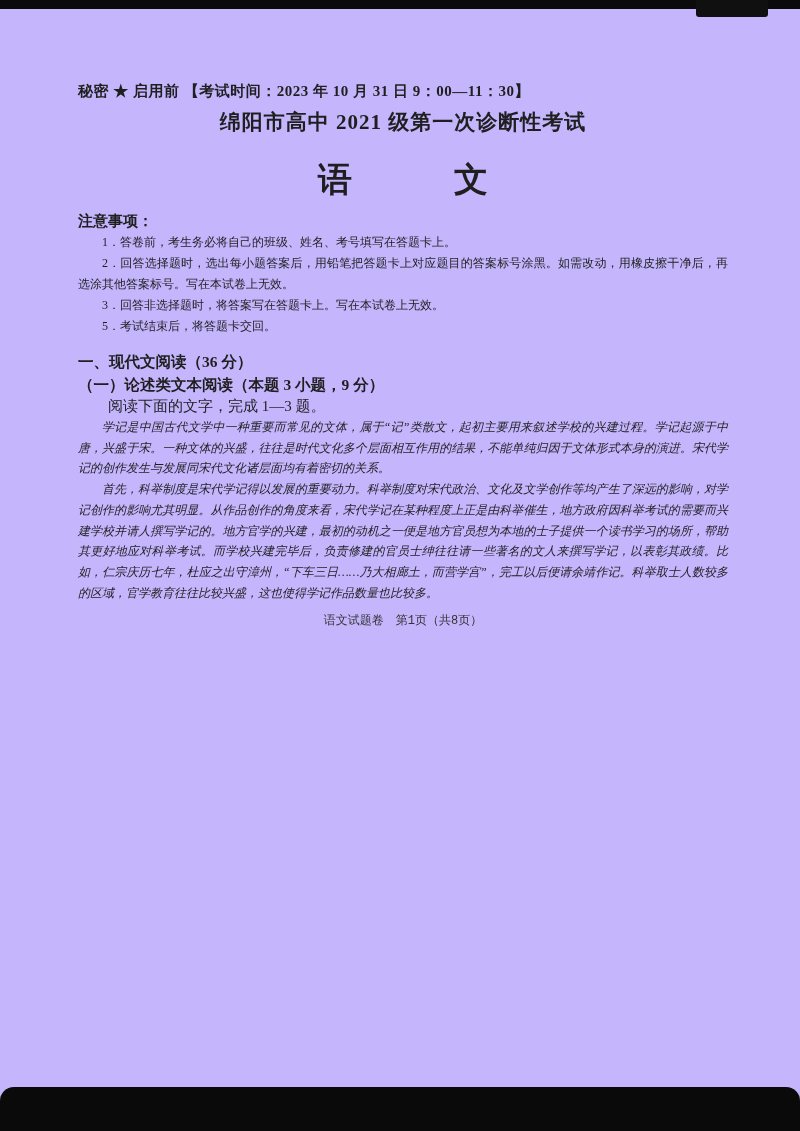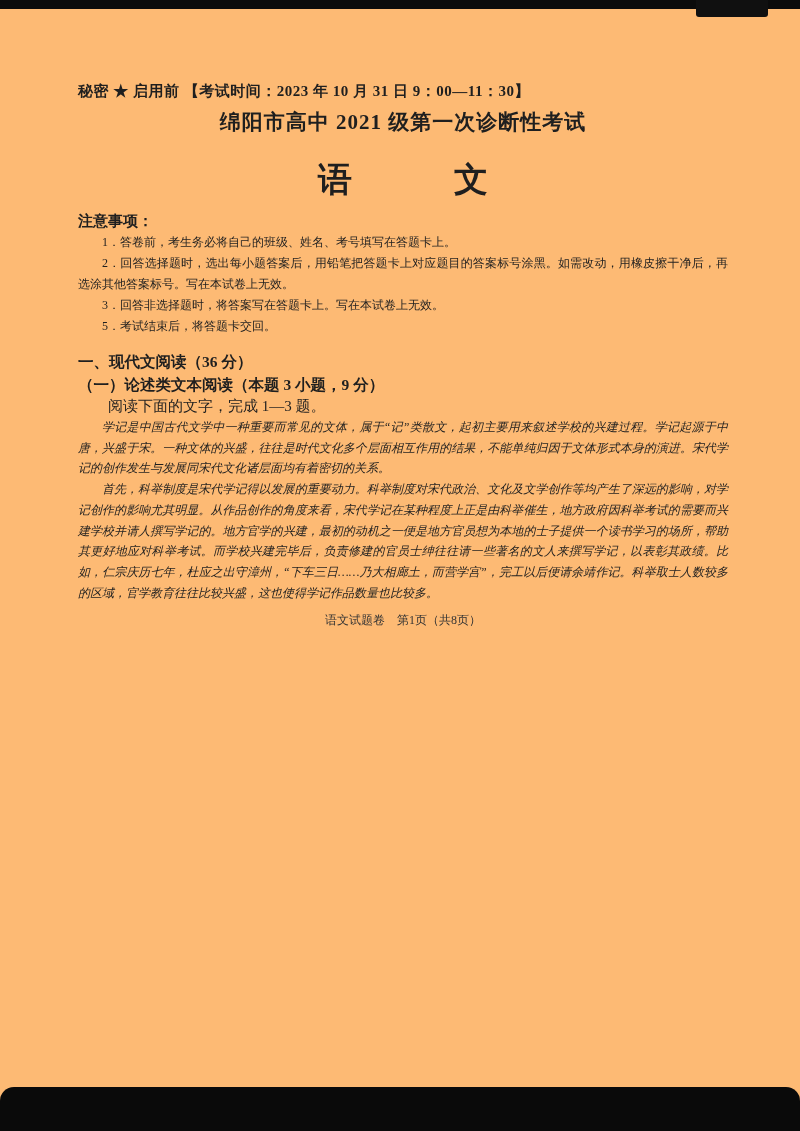--- a/index.html
+++ b/index.html
@@ -5,21 +5,21 @@
   * { margin: 0; padding: 0; box-sizing: border-box; }
   html, body {
     width: 800px; height: 1131px;
     font-family: "Liberation Serif", "DejaVu Serif", serif;
     background: #e9e7e2;
   }
   .scan {
     position: relative;
     width: 800px; height: 1131px;
     overflow: hidden;
-    background: #fdba74;
+    background: #c4b5fd;
   }
   .strip-top {
     position: absolute; top: 0; left: 0;
     width: 100%; height: 9px;
     background: #0b0b0b;
   }
   .corner-tr {
     position: absolute; top: 0; right: 32px;
     width: 72px; height: 17px;
     background: #101010;
@@ -81,20 +81,21 @@
     text-indent: 2em;
     text-align: justify;
     font-style: italic; 
   }
   .page-footer {
     margin-top: 9px;
     text-align: center;
     font-size: 12px;
     font-style: normal;
     color: #333;
+    font-family: Liberation Mono, monospace;
   }
 </style>
 </head>
 <body>
 
 <div class="scan">
 
   <div class="strip-top"></div>
   <div class="corner-tr"></div>
 

